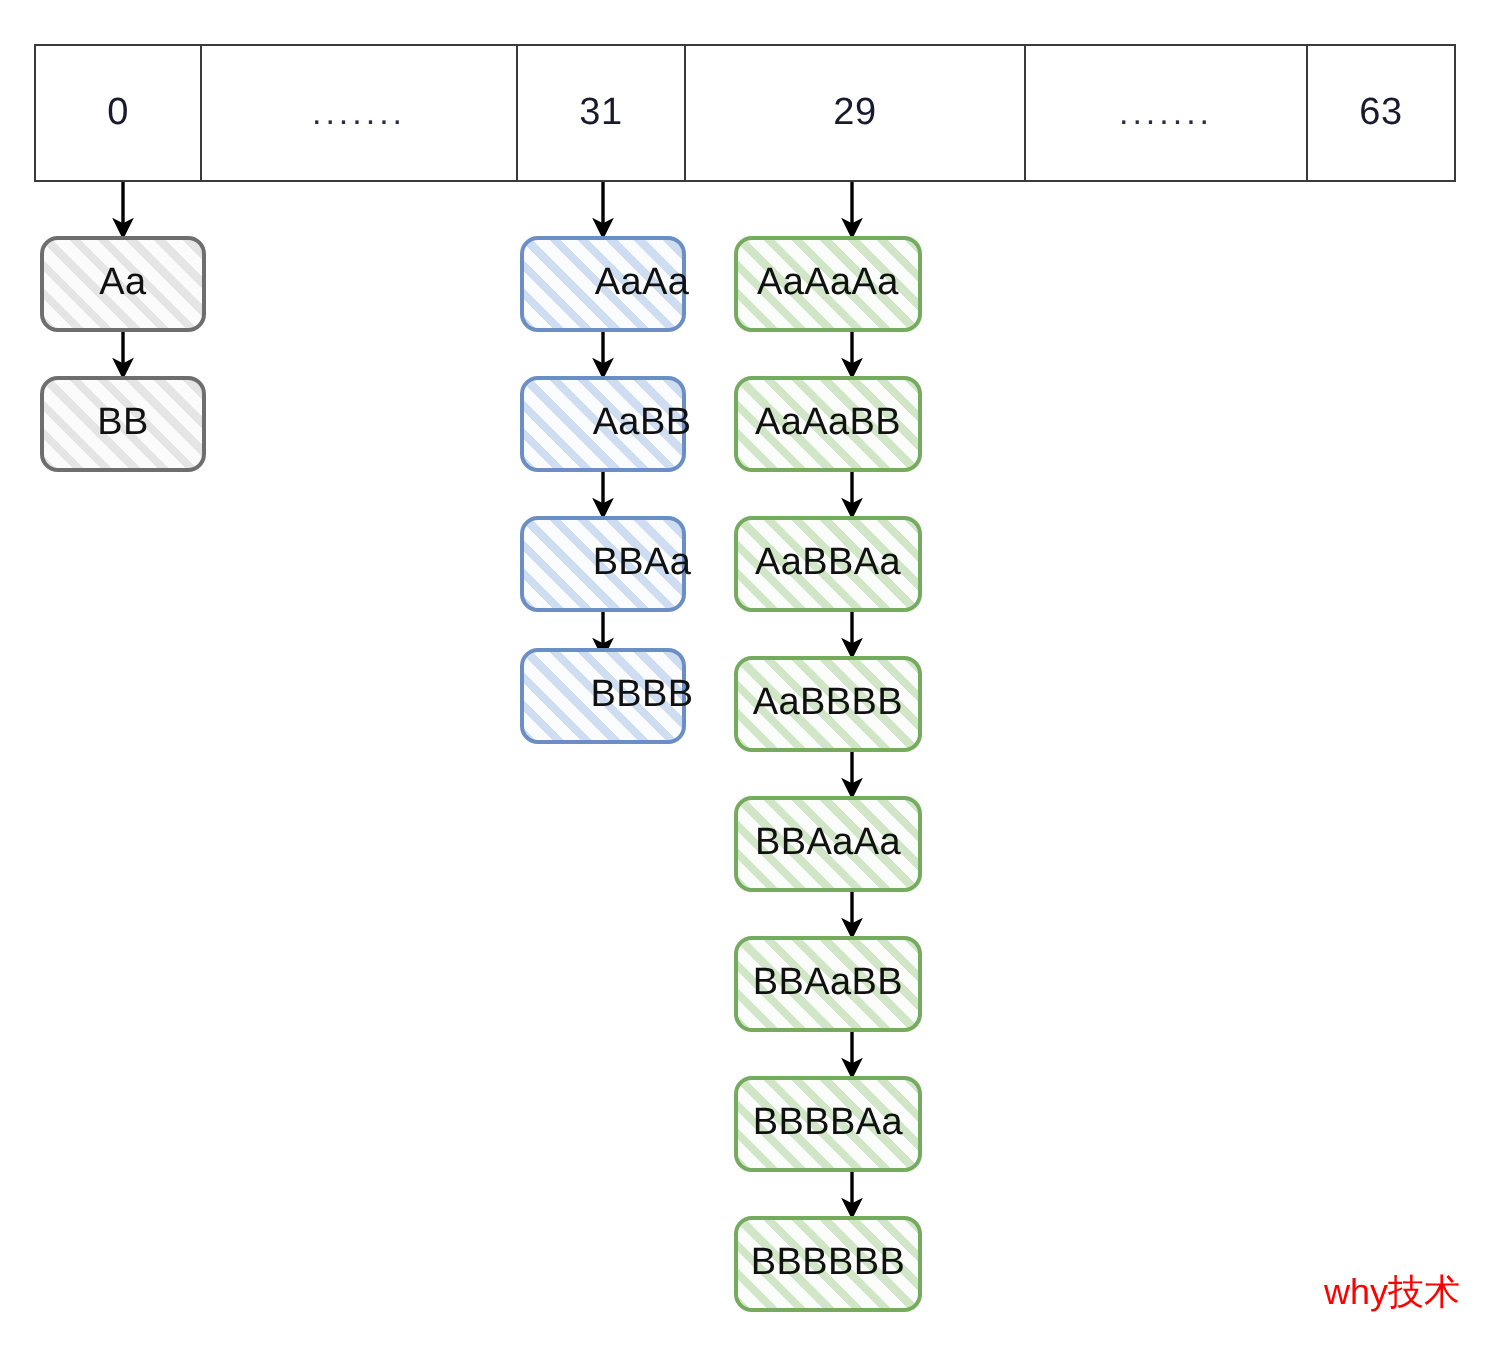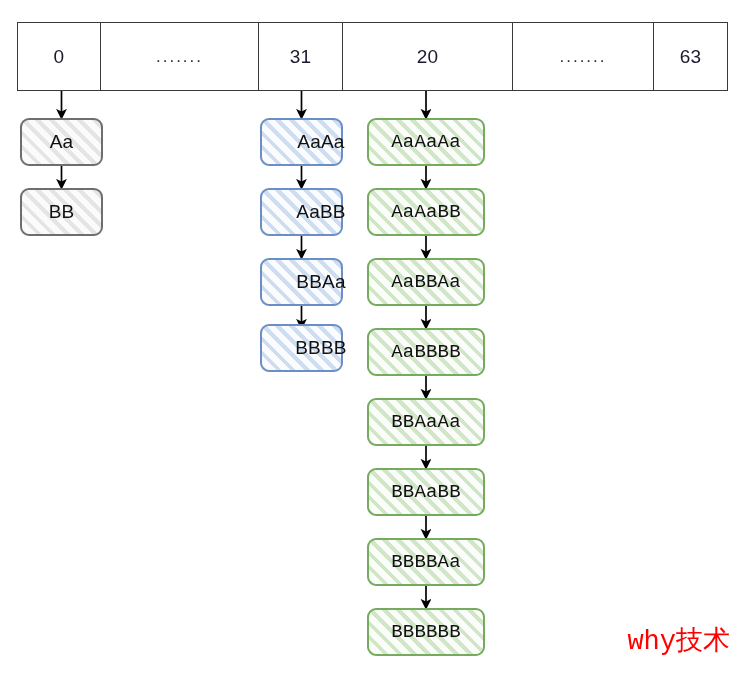--- a/index.html
+++ b/index.html
@@ -98,51 +98,51 @@
         45deg,
         rgba(145,196,122,0.40) 0px,
         rgba(145,196,122,0.40) 4px,
         rgba(255,255,255,0) 4px,
         rgba(255,255,255,0) 10px);
   }
 
   
   .col-gray  { left: 20px;  width: 83px; }
   .col-blue  { left: 260px; width: 83px; }
-  .col-green { left: 367px; width: 118px; font-family: Liberation Mono, monospace; }
+  .col-green { left: 367px; width: 94px; }
 
   
   .arrow-layer {
     position: absolute;
     left: 0; top: 0;
     width: 744px; height: 674px;
     pointer-events: none;
   }
 
   
   .watermark {
     position: absolute;
     right: 14px;
     bottom: 16px;
     color: #fe0000;
-    font-size: 27px;
-    font-family: Liberation Mono, monospace;
+    font-size: 18px;
+    font-family: Liberation Sans, sans-serif;
     white-space: nowrap;
   }
 </style>
 </head>
 <body>
 
 <div id="canvas">
 
   <div class="index-table">
     <div class="index-cell c0">0</div>
     <div class="index-cell cdots1 dots">.......</div>
     <div class="index-cell c31">31</div>
-    <div class="index-cell c32">20</div>
+    <div class="index-cell c32">29</div>
     <div class="index-cell cdots2 dots">.......</div>
     <div class="index-cell c63">63</div>
   </div>
 
   <svg class="arrow-layer" width="744" height="674" viewBox="0 0 744 674">
     <defs>
       <marker id="ah" markerWidth="8" markerHeight="8" refX="4.2" refY="3.2" orient="auto" markerUnits="strokeWidth">
         <path d="M0,0 L6.4,3.2 L0,6.4 L1.6,3.2 Z" fill="#000000"></path>
       </marker>
     </defs>

